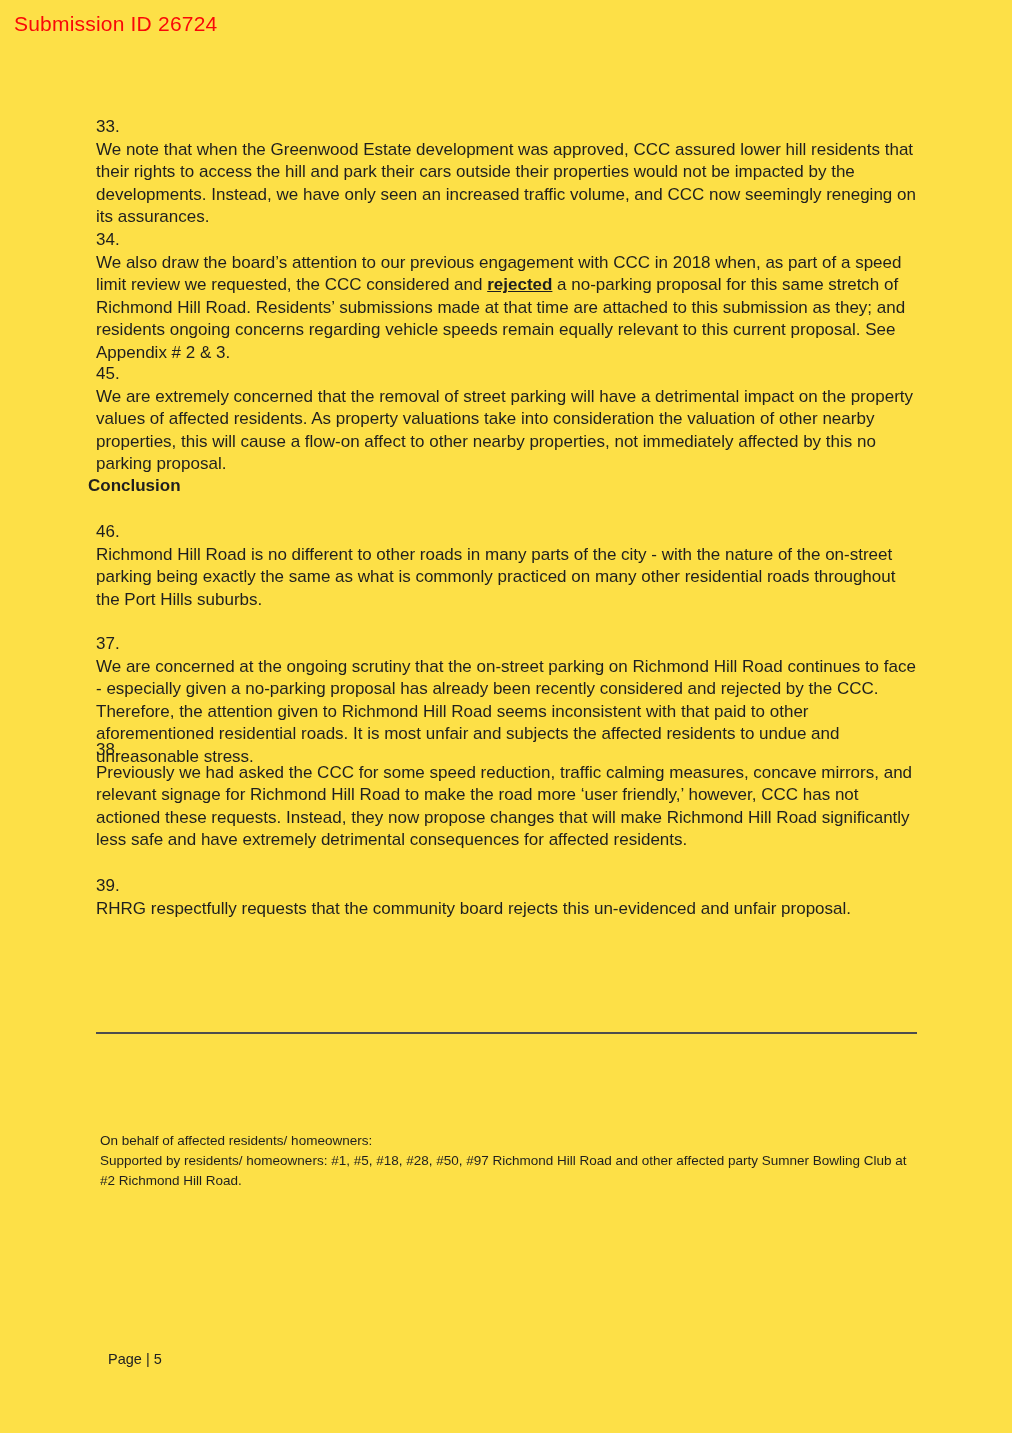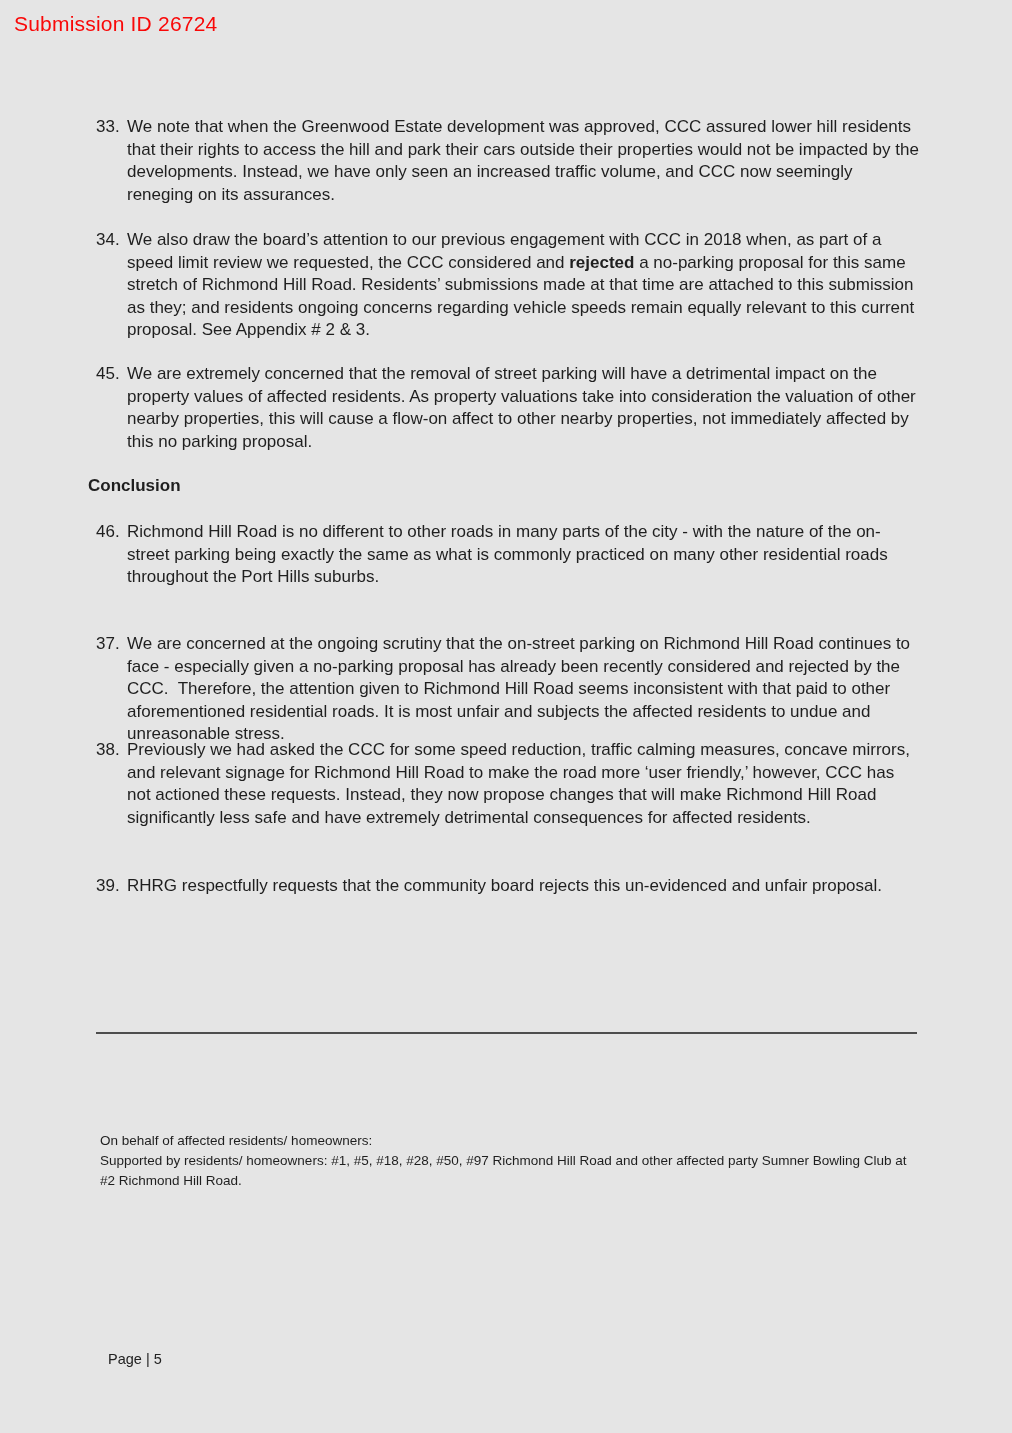--- a/index.html
+++ b/index.html
@@ -4,51 +4,53 @@
 <style>
   html, body {
     margin: 0;
     padding: 0;
     background: #ffffff;
   }
   .page {
     position: relative;
     width: 1012px;
     height: 1433px;
-    background: #e5e5e5;
+    background: #fde047;
     font-family: "Liberation Sans", "DejaVu Sans", sans-serif;
     color: #1f1f1f;
     overflow: hidden;
   }
   .submission-id {
     position: absolute;
     left: 14px;
     top: 12px;
     font-size: 21px;
     color: #f90808;
     letter-spacing: 0.2px;
   }
   .para {
     position: absolute;
     left: 96px;
     width: 824px;
     display: flex;
     font-size: 17px;
     line-height: 22.6px;
+    flex-direction: column;
   }
   .num {
     flex: none;
     width: 31px;
   }
   .ptext {
     flex: 1;
     white-space: pre-wrap;
   }
   .emph {
     font-weight: bold;
+    text-decoration: underline;
   }
   .heading {
     position: absolute;
     left: 88px;
     font-size: 17px;
     font-weight: bold;
   }
   .separator {
     position: absolute;
     left: 96px;

